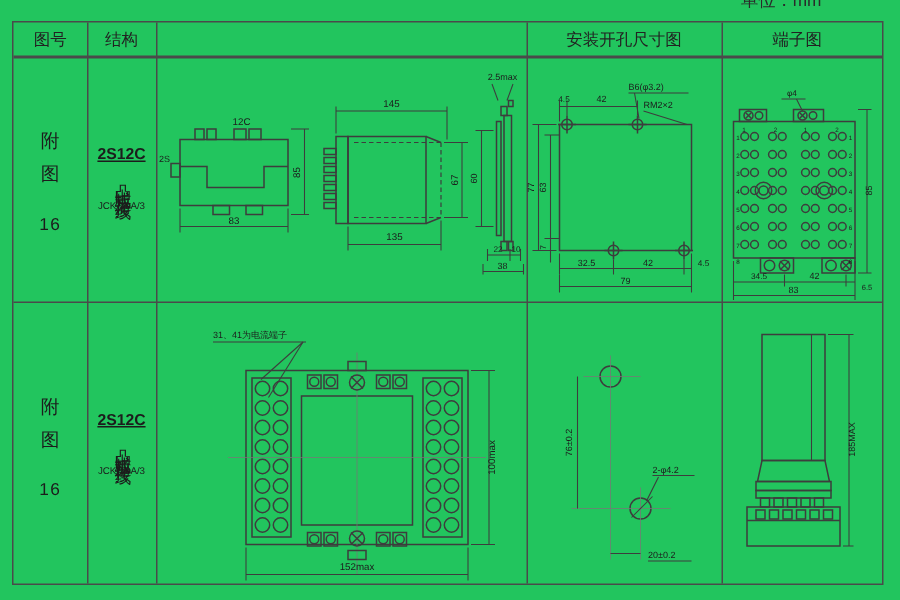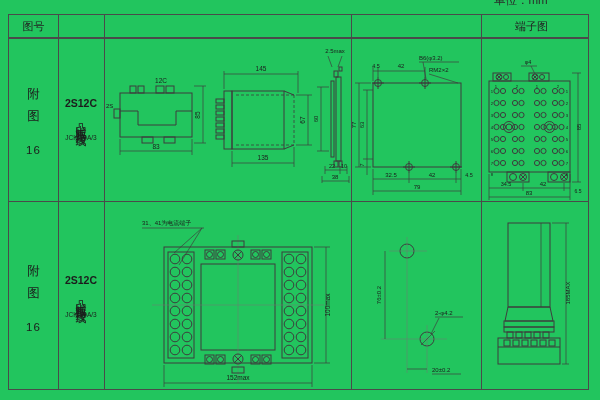--- a/index.html
+++ b/index.html
@@ -15,21 +15,21 @@
         box-sizing:border-box;}
   .hdr{font-size:11px;color:#222;white-space:pre;}
   .col-fig{left:0;width:49px;} .col-str{left:49px;width:46px;}
   .col-out{left:95px;width:247px;} .col-mnt{left:342px;width:130px;}
   .col-ter{left:468px;width:109px;}
   .hrow{top:0;height:22px;}
   .r1{top:22px;height:164px;} .r2{top:186px;height:190px;}
   .stack{display:flex;flex-direction:column;align-items:center;}
   .figchar{font-size:12.5px;line-height:22px;}
   .fignum{font-size:11.5px;letter-spacing:1px;margin-top:17px;}
-  .model{font-size:10.5px;font-weight:bold;margin-bottom:5px;}
+  .model{font-size:10.5px;font-weight:bold;margin-bottom:5px;text-decoration:underline;}
   .vtext{writing-mode:vertical-rl;text-orientation:upright;font-size:11px;
          letter-spacing:2px;line-height:14px;}
   .typecode{font-size:6.5px;margin-top:6px;white-space:nowrap;}
   svg{display:block;}
   svg line,svg rect,svg circle,svg path,svg polygon{stroke:#3d3d3d;fill:none;stroke-width:1;}
   svg .dim{stroke-width:0.7;}
   svg .dsh{stroke-dasharray:3 2;stroke-width:0.8;}
   svg .cl{stroke:#777;stroke-width:0.5;}
   svg text{fill:#1c1c1c;stroke:none;font-family:"Liberation Sans","DejaVu Sans",sans-serif;}
   .t65{font-size:6.5px;} .t6{font-size:6px;} .t55{font-size:5.5px;}
@@ -43,20 +43,22 @@
 
   <div class="frame">
     <div class="vline" style="left:49px"></div>
     <div class="vline" style="left:95px"></div>
     <div class="vline" style="left:342px"></div>
     <div class="vline" style="left:472px"></div>
     <div class="hline thick" style="top:22px"></div>
     <div class="hline" style="top:186px"></div>
 
     <div class="cell hrow col-fig hdr">图号</div>
+    <div class="cell hrow col-str hdr">结构</div>
+    <div class="cell hrow col-mnt hdr">安装开孔尺寸图</div>
     <div class="cell hrow col-ter hdr">端子图</div>
 
     <div class="cell r1 col-fig">
       <div class="stack">
         <span class="figchar">附</span>
         <span class="figchar">图</span>
         <span class="fignum">16</span>
       </div>
     </div>
     <div class="cell r1 col-str">

